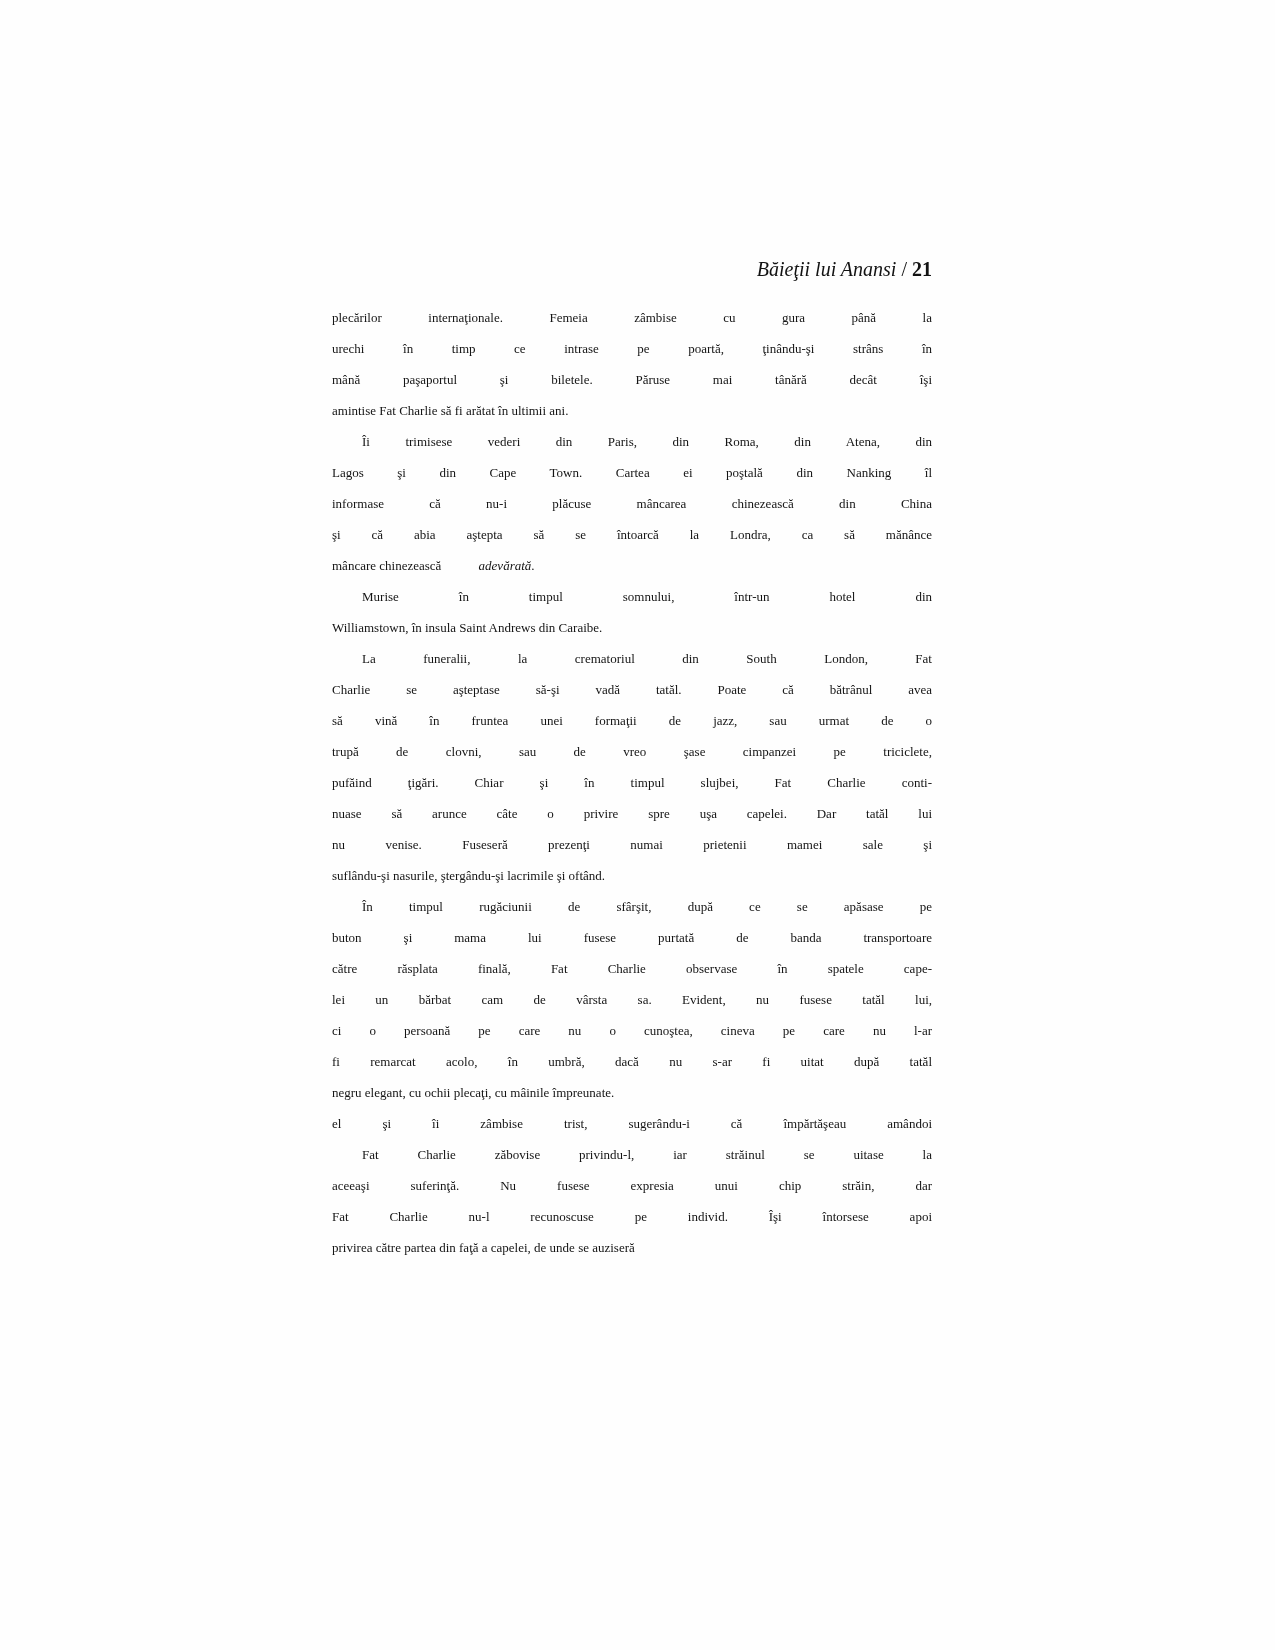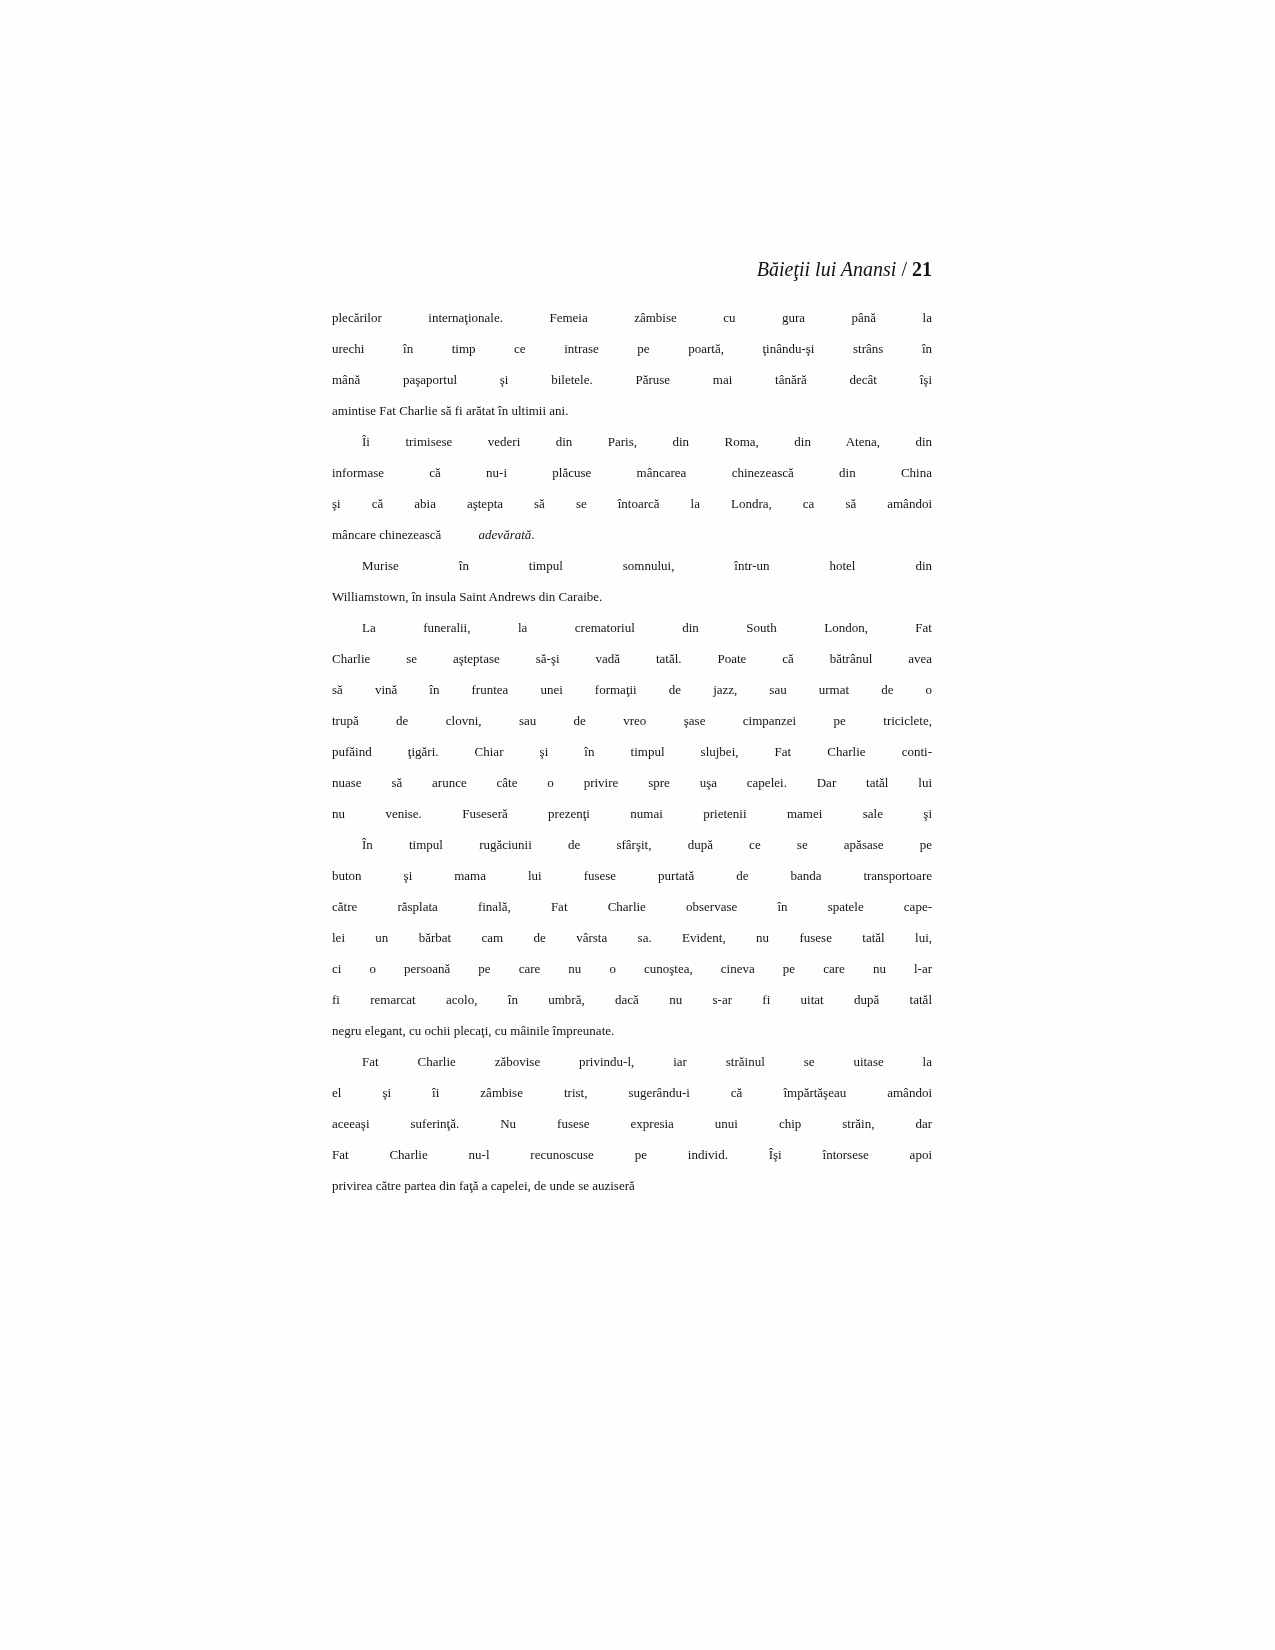--- a/index.html
+++ b/index.html
@@ -67,48 +67,50 @@
     <div class="running-header"><span class="book-title">Băieţii lui Anansi</span><span> / </span><span class="page-number">21</span></div>
     <div class="bodytext" id="text-body">
         <div class="para">
           <div class="line">plecărilor internaţionale. Femeia zâmbise cu gura până la</div>
           <div class="line">urechi în timp ce intrase pe poartă, ţinându-şi strâns în</div>
           <div class="line">mână paşaportul şi biletele. Păruse mai tânără decât îşi</div>
           <div class="line end">amintise Fat Charlie să fi arătat în ultimii ani.</div>
         </div>
         <div class="para">
           <div class="line indent">Îi trimisese vederi din Paris, din Roma, din Atena, din</div>
+          <div class="line">Lagos şi din Cape Town. Cartea ei poştală din Nanking îl</div>
           <div class="line">informase că nu-i plăcuse mâncarea chinezească din China</div>
-          <div class="line">şi că abia aştepta să se întoarcă la Londra, ca să amândoi</div>
+          <div class="line">şi că abia aştepta să se întoarcă la Londra, ca să mănânce</div>
           <div class="line end"><span>mâncare chinezească </span><i>adevărată</i><span>.</span></div>
         </div>
         <div class="para">
           <div class="line indent">Murise în timpul somnului, într-un hotel din</div>
           <div class="line end">Williamstown, în insula Saint Andrews din Caraibe.</div>
         </div>
         <div class="para">
           <div class="line indent">La funeralii, la crematoriul din South London, Fat</div>
           <div class="line">Charlie se aşteptase să-şi vadă tatăl. Poate că bătrânul avea</div>
           <div class="line">să vină în fruntea unei formaţii de jazz, sau urmat de o</div>
           <div class="line">trupă de clovni, sau de vreo şase cimpanzei pe triciclete,</div>
           <div class="line">pufăind ţigări. Chiar şi în timpul slujbei, Fat Charlie conti-</div>
           <div class="line">nuase să arunce câte o privire spre uşa capelei. Dar tatăl lui</div>
           <div class="line">nu venise. Fuseseră prezenţi numai prietenii mamei sale şi</div>
+          <div class="line end">suflându-şi nasurile, ştergându-şi lacrimile şi oftând.</div>
         </div>
         <div class="para">
           <div class="line indent">În timpul rugăciunii de sfârşit, după ce se apăsase pe</div>
           <div class="line">buton şi mama lui fusese purtată de banda transportoare</div>
           <div class="line">către răsplata finală, Fat Charlie observase în spatele cape-</div>
           <div class="line">lei un bărbat cam de vârsta sa. Evident, nu fusese tatăl lui,</div>
           <div class="line">ci o persoană pe care nu o cunoştea, cineva pe care nu l-ar</div>
           <div class="line">fi remarcat acolo, în umbră, dacă nu s-ar fi uitat după tatăl</div>
           <div class="line end">negru elegant, cu ochii plecaţi, cu mâinile împreunate.</div>
         </div>
         <div class="para">
+          <div class="line">el şi îi zâmbise trist, sugerându-i că împărtăşeau amândoi</div>
           <div class="line indent">Fat Charlie zăbovise privindu-l, iar străinul se uitase la</div>
-          <div class="line">el şi îi zâmbise trist, sugerându-i că împărtăşeau amândoi</div>
           <div class="line">aceeaşi suferinţă. Nu fusese expresia unui chip străin, dar</div>
           <div class="line">Fat Charlie nu-l recunoscuse pe individ. Îşi întorsese apoi</div>
           <div class="line end">privirea către partea din faţă a capelei, de unde se auziseră</div>
         </div>
       </div>
   </div>
 </div>
 
 </body></html>

